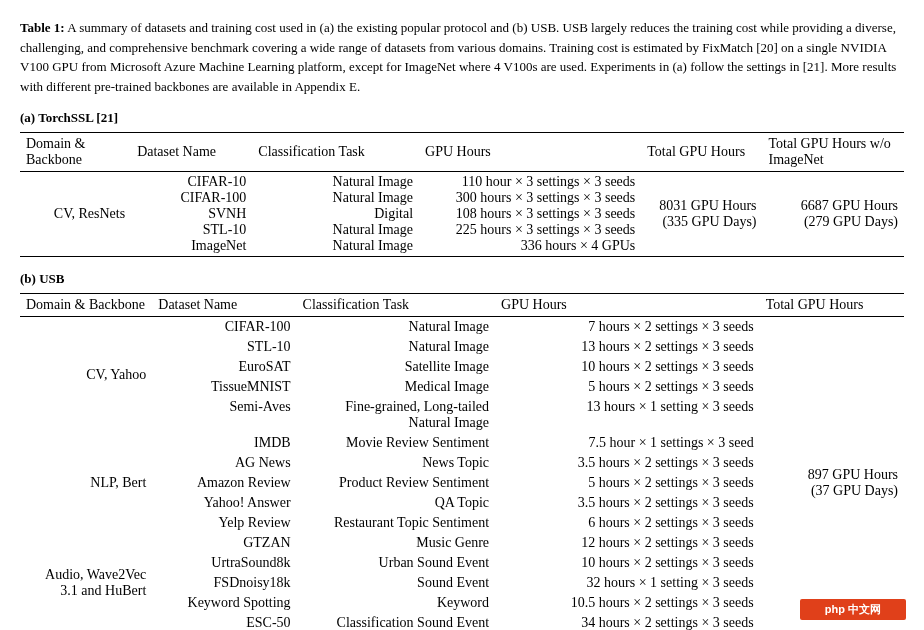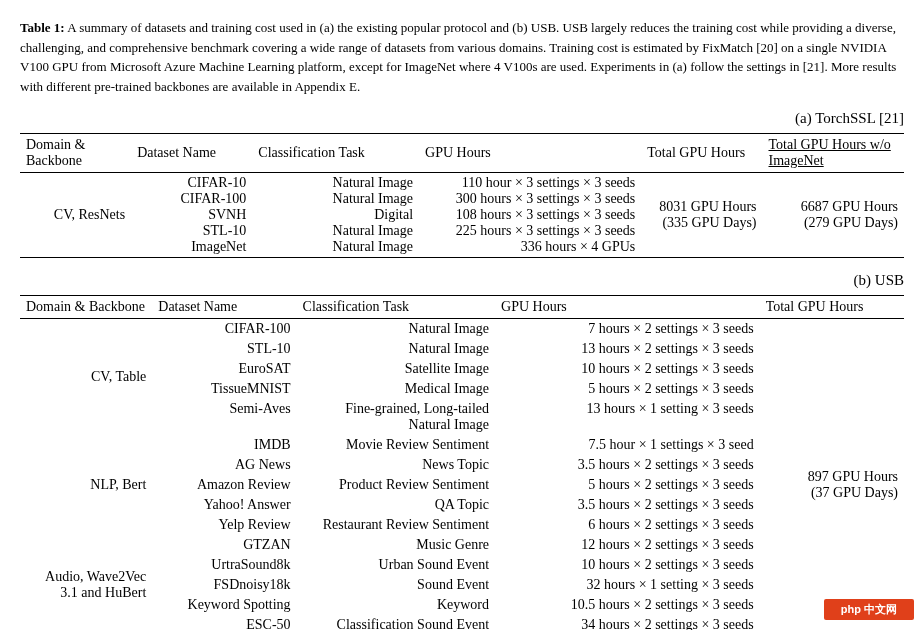--- a/index.html
+++ b/index.html
@@ -12,24 +12,24 @@
       width: 924px;
       min-height: 630px;
     }
     .caption {
       font-size: 13px;
       line-height: 1.5;
       margin-bottom: 14px;
     }
     .caption strong { font-weight: bold; }
     .section-title {
-      text-align: right;
-      font-size: 15px;
+      text-align: left;
+      font-size: 13px;
       margin-bottom: 6px;
-      font-weight: normal;
+      font-weight: bold;
     }
     table {
       width: 100%;
       border-collapse: collapse;
       font-size: 14px;
       margin-bottom: 14px;
     }
     table th {
       border-top: 1.5px solid #000;
       border-bottom: 1px solid #000;
@@ -46,29 +46,29 @@
       border-bottom: 1.5px solid #000;
     }
     .domain-cell {
       vertical-align: middle;
     }
     .col-domain { width: 110px; }
     .col-dataset { width: 120px; }
     .col-task { width: 165px; }
     .col-gpu { width: 220px; }
     .col-total { width: 120px; margin-left: 32px; }
-    .col-total2 { width: 140px; text-decoration: underline; }
+    .col-total2 { width: 140px; }
     .right-badge {
       position: fixed;
       bottom: 10px;
-      right: 10px;
+      right: 18px;
       background: #e0401a;
       color: #fff;
       font-size: 11px;
-      padding: 3px 17px;
+      padding: 3px 25px;
       font-family: Arial, sans-serif;
       border-radius: 2px;
     }
     .right-badge span { font-weight: bold; }
   </style>
 </head>
 <body>
 
 <p class="caption">
   <strong>Table 1:</strong><span> A summary of datasets and training cost used in (a) the existing popular protocol and (b) USB. USB largely reduces the training cost while providing a diverse, challenging, and comprehensive benchmark covering a wide range of datasets from various domains. Training cost is estimated by FixMatch [20] on a single NVIDIA V100 GPU from Microsoft Azure Machine Learning platform, except for ImageNet where 4 V100s are used. Experiments in (a) follow the settings in [21]. More results with different pre-trained backbones are available in Appendix E.</span>
@@ -117,21 +117,21 @@
       <th class="col-domain">Domain &amp; Backbone</th>
       <th class="col-dataset">Dataset Name</th>
       <th class="col-task">Classification Task</th>
       <th class="col-gpu">GPU Hours</th>
       <th class="col-total">Total GPU Hours</th>
     </tr>
   </thead>
   <tbody>
 
     <tr>
-      <td class="domain-cell" rowspan="5">CV, Table</td>
+      <td class="domain-cell" rowspan="5">CV, Yahoo</td>
       <td>CIFAR-100</td>
       <td>Natural Image</td>
       <td>7 hours × 2 settings × 3 seeds</td>
       <td rowspan="5"></td>
     </tr>
     <tr>
       <td>STL-10</td>
       <td>Natural Image</td>
       <td>13 hours × 2 settings × 3 seeds</td>
     </tr>
@@ -168,21 +168,21 @@
       <td>Product Review Sentiment</td>
       <td>5 hours × 2 settings × 3 seeds</td>
     </tr>
     <tr>
       <td>Yahoo! Answer</td>
       <td>QA Topic</td>
       <td>3.5 hours × 2 settings × 3 seeds</td>
     </tr>
     <tr>
       <td>Yelp Review</td>
-      <td>Restaurant Review Sentiment</td>
+      <td>Restaurant Topic Sentiment</td>
       <td>6 hours × 2 settings × 3 seeds</td>
     </tr>
 
     <tr>
       <td class="domain-cell" rowspan="5">Audio, Wave2Vec 3.1 and HuBert</td>
       <td>GTZAN</td>
       <td>Music Genre</td>
       <td>12 hours × 2 settings × 3 seeds</td>
       <td rowspan="5"></td>
     </tr>

